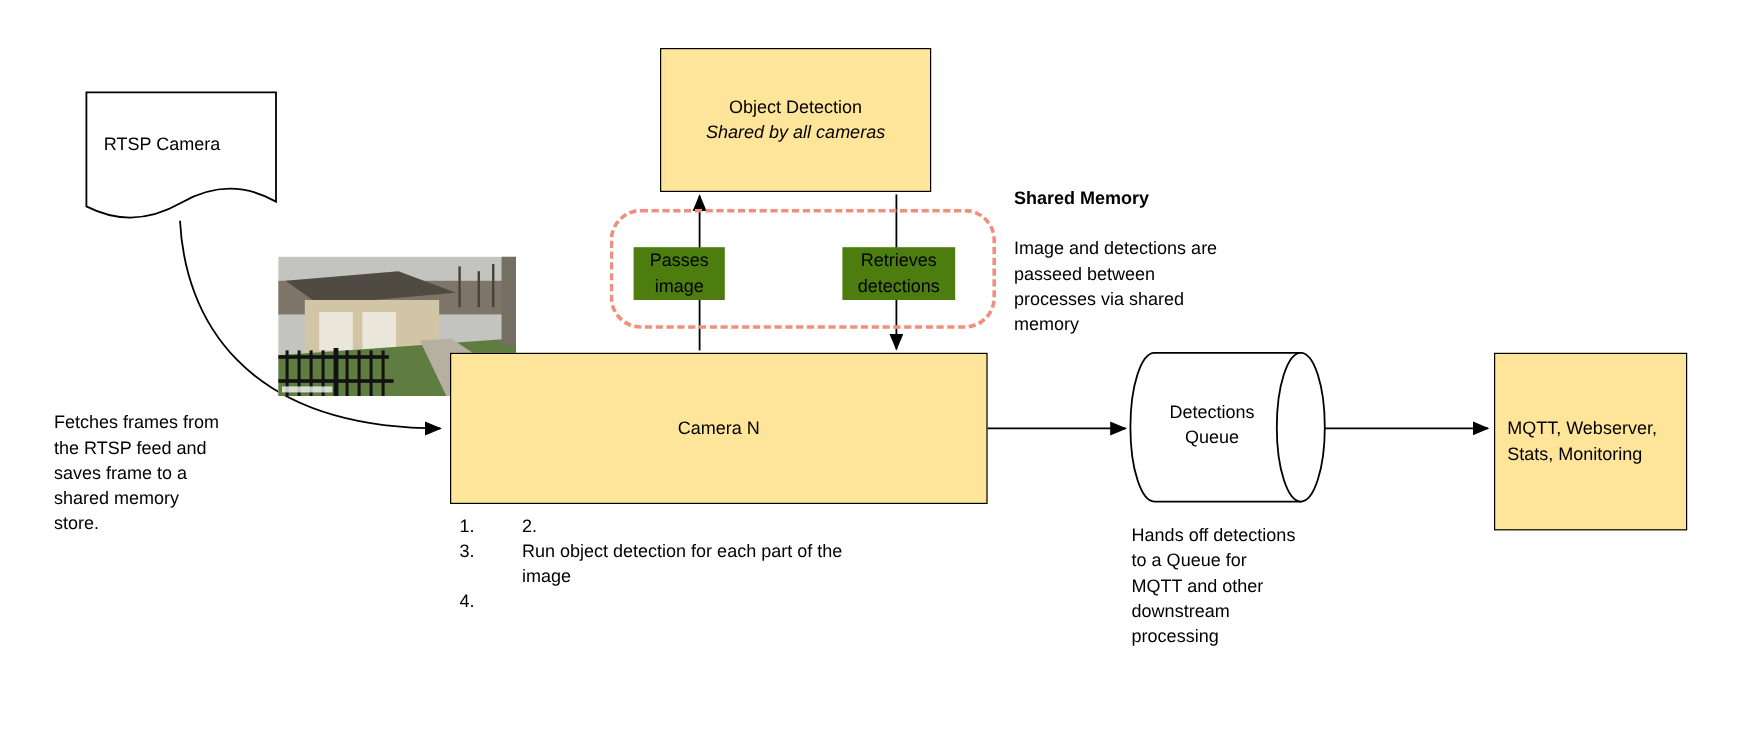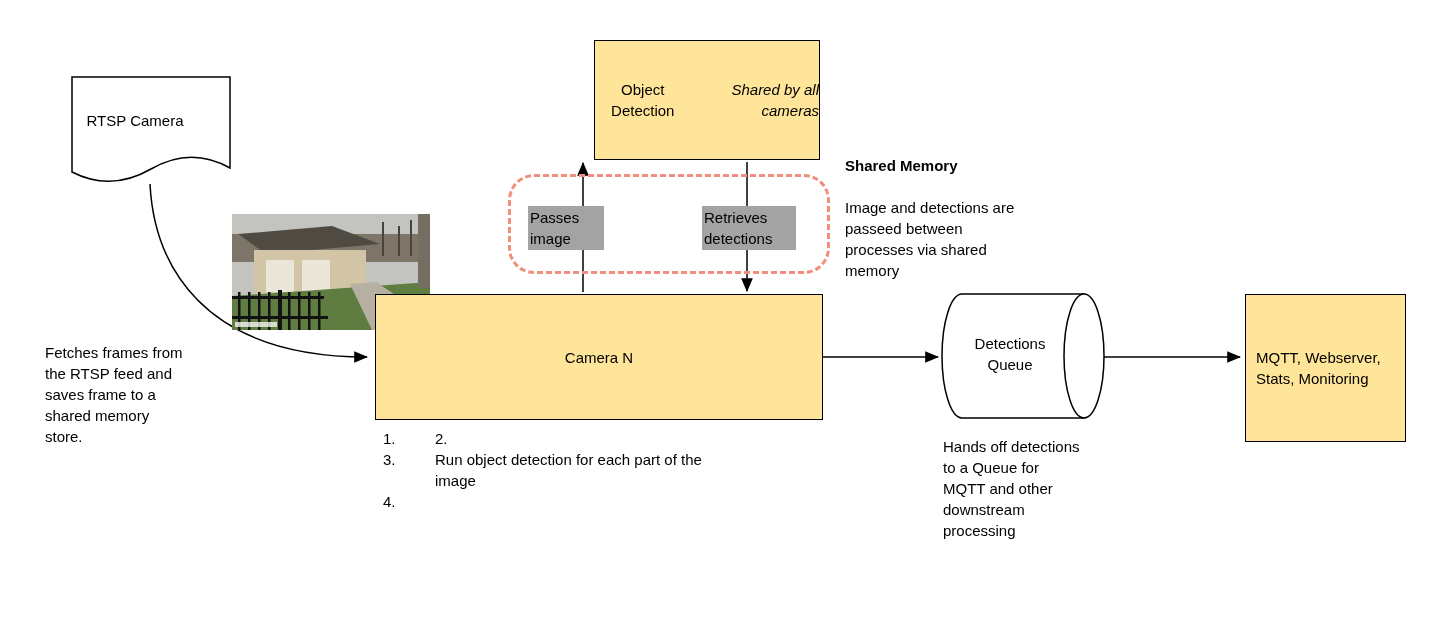--- a/index.html
+++ b/index.html
@@ -19,35 +19,35 @@
   .node {
     position: absolute;
     background: #ffe599;
     border: 1.5px solid #000;
     display: flex;
     align-items: center;
     justify-content: center;
     text-align: center;
     line-height: 21px;
   }
-  .node-od { left: 550px; top: 40px; width: 226px; height: 120px; flex-direction: row; margin-left: 44px; }
+  .node-od { left: 550px; top: 40px; width: 226px; height: 120px; flex-direction: column; }
   .node-od .sub { font-style: italic; text-align: right; }
   .node-camn { left: 375px; top: 294px; width: 448px; height: 126px; }
   .node-mqtt {
     left: 1245px; top: 294px; width: 161px; height: 148px;
     justify-content: flex-start; text-align: left; padding: 10px;
   }
   .node-mqtt span { white-space: pre-line; }
   .rtsp-label { position: absolute; left: 72px; top: 112px; width: 126px; text-align: center; }
   .dashed-region {
     position: absolute; left: 508px; top: 174px; width: 322px; height: 100px;
     border: 3px dashed #f0907c; border-radius: 26px;
   }
   .edge-label {
-    position: absolute; background: #a3a3a3; 
+    position: absolute; background: #4d7c0f; text-align: center;
     line-height: 21px; white-space: pre-line; padding: 1px 2px;
   }
   .lbl-pass { left: 528px; top: 206px; width: 76px; }
   .lbl-retr { left: 702px; top: 206px; width: 94px; }
   .note-fetch { left: 45px; top: 342px; width: 170px; }
   .note-shm { left: 845px; top: 134px; width: 210px; }
   .note-shm .shm-title { font-weight: bold; }
   .note-shm .shm-body { white-space: pre-line; }
   .note-queue { left: 943px; top: 436px; width: 175px; }
   .queue-label { position: absolute; left: 960px; top: 333px; width: 100px; text-align: center; line-height: 21px; white-space: pre-line; }

